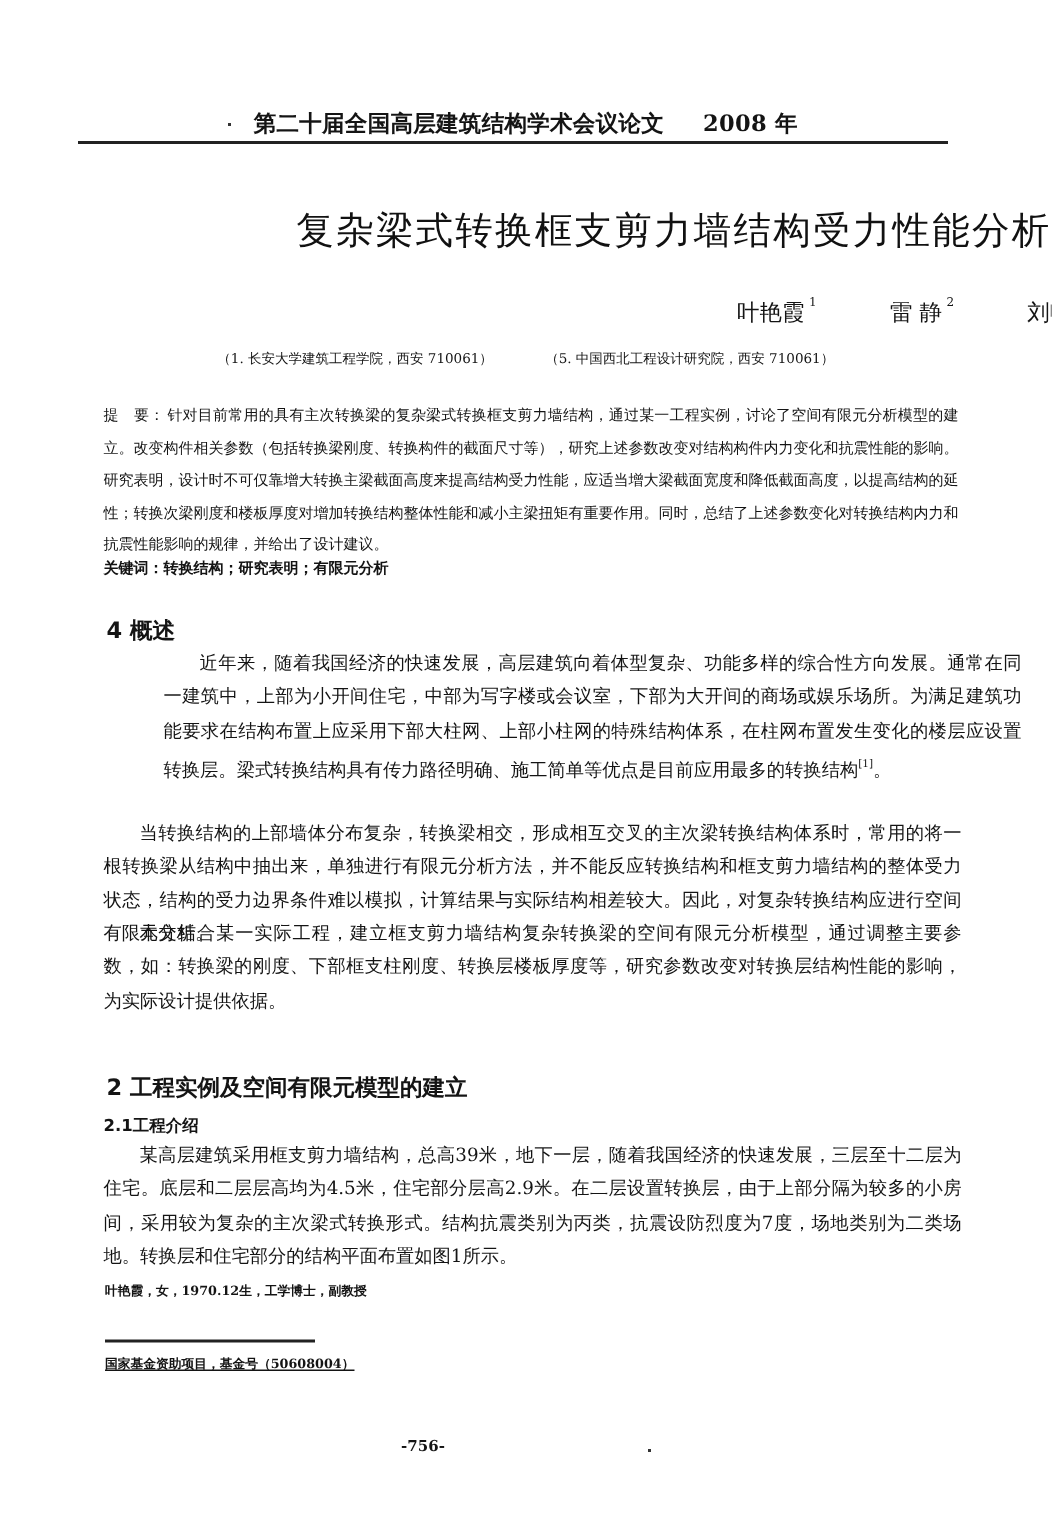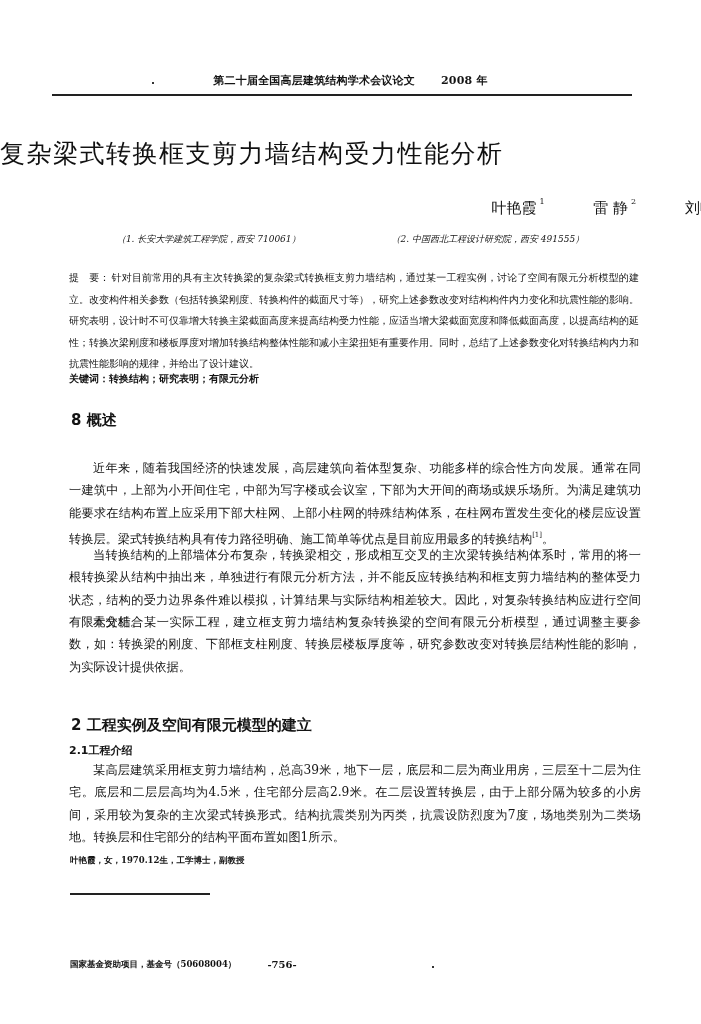--- a/index.html
+++ b/index.html
@@ -4,43 +4,43 @@
 <style>
   html, body { margin: 0; padding: 0; background: #ffffff; }
   body {
     width: 701px; height: 1024px; position: relative; overflow: hidden;
     font-family: "DejaVu Serif", "Liberation Serif", serif;
     color: #141414;
   }
   .abs { position: absolute; }
   .running-header {
     left: 0; width: 701px; top: 73px; text-align: center;
-    font-size: 11px; font-weight: bold; letter-spacing: 0.2px;
+    font-size: 15px; font-weight: bold; letter-spacing: 0.2px;
   }
   .running-header .year { margin-left: 26px; }
   .header-rule {
     left: 52px; width: 580px; top: 94px; height: 2px; background: #222;
   }
   .title {
-    left: 0; width: 701px; top: 137px; text-align: left;
+    left: 0; width: 701px; top: 137px; text-align: right;
     font-family: "DejaVu Sans", "Liberation Sans", sans-serif;
     font-size: 25px; letter-spacing: 1.5px; color: #111;
   }
   .authors {
     left: 0; width: 701px; top: 197px; text-align: right;
     font-size: 15px;
     padding-left: 44px;
   }
   .authors .author { display: inline-block; margin: 0 22px; }
   .authors sup { font-size: 8px; vertical-align: 9px; margin-left: 3px; }
   .affils {
     left: 0; width: 701px; top: 233px; text-align: center;
     font-size: 9px;
   }
-  .affils span { display: inline-block; margin: 0 44px; font-style: italic; }
+  .affils span { display: inline-block; margin: 0 16px; }
   .abstract {
     left: 69px; width: 570px; top: 267px;
     font-size: 10px; line-height: 21.5px; font-weight: normal;
     text-align: justify;
   }
   .abstract .label { margin-right: 2px; }
   .keywords {
     left: 69px; width: 570px; top: 372px;
     font-size: 10px; font-weight: bold;
   }
@@ -77,42 +77,42 @@
 <div class="abs title">复杂梁式转换框支剪力墙结构受力性能分析</div>
 
 <div class="abs authors">
   <span class="author"><span>叶艳霞</span><sup>1</sup></span>
   <span class="author"><span>雷 静</span><sup>2</sup></span>
   <span class="author"><span>刘鸣</span><sup>1</sup></span>
 </div>
 
 <div class="abs affils">
   <span>（1. 长安大学建筑工程学院，西安 710061）</span>
-  <span>（2. 中国西北工程设计研究院，西安 491555）</span>
+  <span>（5. 中国西北工程设计研究院，西安 710061）</span>
 </div>
 
 <div class="abs abstract">
   <span class="label">提　要：</span><span>针对目前常用的具有主次转换梁的复杂梁式转换框支剪力墙结构，通过某一工程实例，讨论了空间有限元分析模型的建立。改变构件相关参数（包括转换梁刚度、转换构件的截面尺寸等），研究上述参数改变对结构构件内力变化和抗震性能的影响。研究表明，设计时不可仅靠增大转换主梁截面高度来提高结构受力性能，应适当增大梁截面宽度和降低截面高度，以提高结构的延性；转换次梁刚度和楼板厚度对增加转换结构整体性能和减小主梁扭矩有重要作用。同时，总结了上述参数变化对转换结构内力和抗震性能影响的规律，并给出了设计建议。</span>
 </div>
 
 <div class="abs keywords">
   <span>关键词：</span><span>转换结构；研究表明；有限元分析</span>
 </div>
 
-<div class="abs sec-heading" style="top:411px;">8  概述</div>
+<div class="abs sec-heading" style="top:411px;">4  概述</div>
 
-<div class="abs para" style="top:457px;">
+<div class="abs para" style="top:431px;margin-left:40px;">
   <span>近年来，随着我国经济的快速发展，高层建筑向着体型复杂、功能多样的综合性方向发展。通常在同一建筑中，上部为小开间住宅，中部为写字楼或会议室，下部为大开间的商场或娱乐场所。为满足建筑功能要求在结构布置上应采用下部大柱网、上部小柱网的特殊结构体系，在柱网布置发生变化的楼层应设置转换层。梁式转换结构具有传力路径明确、施工简单等优点是目前应用最多的转换结构</span><sup>[1]</sup><span>。</span>
 </div>
 <div class="abs para" style="top:544px;">当转换结构的上部墙体分布复杂，转换梁相交，形成相互交叉的主次梁转换结构体系时，常用的将一根转换梁从结构中抽出来，单独进行有限元分析方法，并不能反应转换结构和框支剪力墙结构的整体受力状态，结构的受力边界条件难以模拟，计算结果与实际结构相差较大。因此，对复杂转换结构应进行空间有限元分析。</div>
 <div class="abs para" style="top:611px;">本文结合某一实际工程，建立框支剪力墙结构复杂转换梁的空间有限元分析模型，通过调整主要参数，如：转换梁的刚度、下部框支柱刚度、转换层楼板厚度等，研究参数改变对转换层结构性能的影响，为实际设计提供依据。</div>
 
 <div class="abs sec-heading" style="top:716px;">2  工程实例及空间有限元模型的建立</div>
 
 <div class="abs subsec" style="top:743px;">2.1工程介绍</div>
-<div class="abs para" style="top:759px;">某高层建筑采用框支剪力墙结构，总高39米，地下一层，底层和二层为商业用房，三层至十二层为住宅。底层和二层层高均为4.5米，住宅部分层高2.9米。在二层设置转换层，由于上部分隔为较多的小房间，采用较为复杂的主次梁式转换形式。结构抗震类别为丙类，抗震设防烈度为7度，场地类别为二类场地。转换层和住宅部分的结构平面布置如图1所示。</div>
+<div class="abs para" style="top:759px;">某高层建筑采用框支剪力墙结构，总高39米，地下一层，随着我国经济的快速发展，三层至十二层为住宅。底层和二层层高均为4.5米，住宅部分层高2.9米。在二层设置转换层，由于上部分隔为较多的小房间，采用较为复杂的主次梁式转换形式。结构抗震类别为丙类，抗震设防烈度为7度，场地类别为二类场地。转换层和住宅部分的结构平面布置如图1所示。</div>
 
 <div class="abs foot-rule"></div>
 <div class="abs footnote" style="top:855px;">叶艳霞，女，1970.12生，工学博士，副教授</div>
-<div class="abs footnote" style="top:959px;">国家基金资助项目，基金号（50608004）</div>
+<div class="abs footnote" style="top:904px;text-decoration:underline;">国家基金资助项目，基金号（50608004）</div>
 
 <div class="abs page-number">-756-</div>
 <div class="abs speck" style="left:432px;top:966px;"></div>
 
 </body></html>

